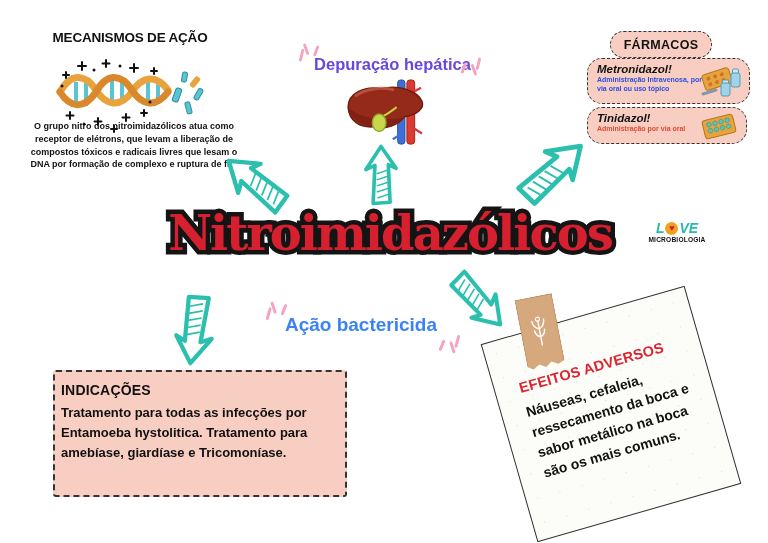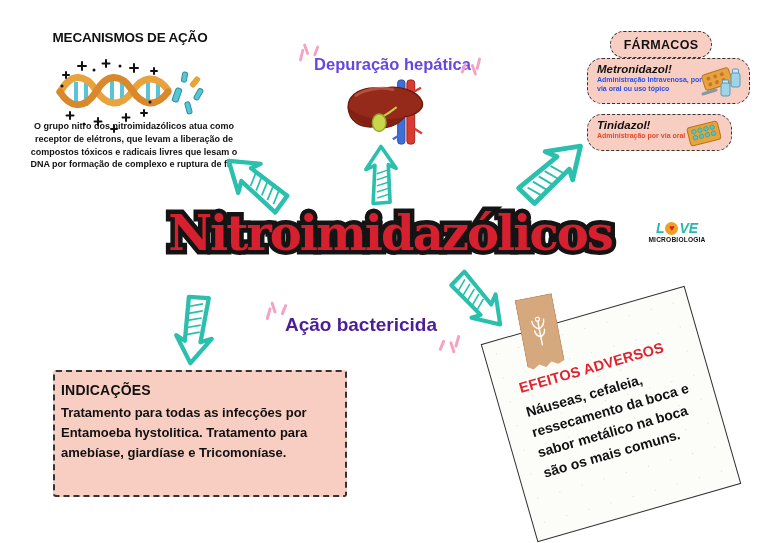--- a/index.html
+++ b/index.html
@@ -22,21 +22,21 @@
     font-size:16.5px; font-weight:800; color:#6847DF; }
   .liver-svg { left:342px; top:78px; width:88px; height:70px; }
 
   
   .pill-box { background:#F9CEC2; border:1.6px dashed #333; border-radius:15px; }
   .farm-pill { left:610px; top:31px; width:102px; height:27px; display:flex;
     align-items:center; justify-content:center; }
   .farm-label { font-size:12.5px; font-weight:800; letter-spacing:0.3px; }
   .drug-box { padding:4px 9px 3px; }
   .metro-box { left:587px; top:58px; width:163px; height:46px; }
-  .tini-box  { left:587px; top:107px; width:145px; height:37px;margin-top:7px; }
+  .tini-box  { left:587px; top:107px; width:160px; height:37px; }
   .drug-name { font-size:11.5px; font-weight:800; font-style:italic; }
   .drug-route { font-size:7px; font-weight:700; line-height:1.35; width:112px; }
   .route-blue { color:#2B4FE0; }
   .route-red  { color:#E2492F; }
   .metro-icon { position:absolute; right:4px; top:6px; width:44px; height:34px; }
   .tini-icon  { position:absolute; right:8px; top:5px; width:38px; height:27px; }
 
   
   .big-title { left:390px; top:233px; transform:translate(-50%,-50%);
     font-family:"DejaVu Serif", serif; font-weight:900;
@@ -50,21 +50,21 @@
   
   .arrow { position:absolute; z-index:1; }
   .arrow-a { left:255px; top:183px; width:48px; height:76px; transform:translate(-50%,-50%) rotate(-50deg); }
   .arrow-b { left:381px; top:175px; width:40px; height:63px; transform:translate(-50%,-50%); }
   .arrow-c { left:553px; top:171px; width:52px; height:82px; transform:translate(-50%,-50%) rotate(48deg); }
   .arrow-d { left:195px; top:330px; width:46px; height:74px; transform:translate(-50%,-50%) rotate(188deg); }
   .arrow-e { left:479px; top:301px; width:44px; height:70px; transform:translate(-50%,-50%) rotate(138deg); }
 
   
   .acao-label { left:280px; top:314px; width:162px; text-align:center;
-    font-size:19px; font-weight:800; color:#4c1d95; }
+    font-size:19px; font-weight:800; color:#3b82f6; }
 
   
   .spk { position:absolute; }
   .spk-dep-left  { left:295px; top:42px;  width:26px; height:17px; transform:rotate(-20deg); }
   .spk-dep-right { left:459px; top:60px;  width:26px; height:17px; transform:rotate(160deg); }
   .spk-acao-left { left:262px; top:300px; width:27px; height:18px; transform:rotate(-18deg); }
   .spk-acao-right{ left:437px; top:337px; width:27px; height:18px; transform:rotate(162deg); }
 
   
   .logo { left:641px; top:221px; width:72px; text-align:center; }

